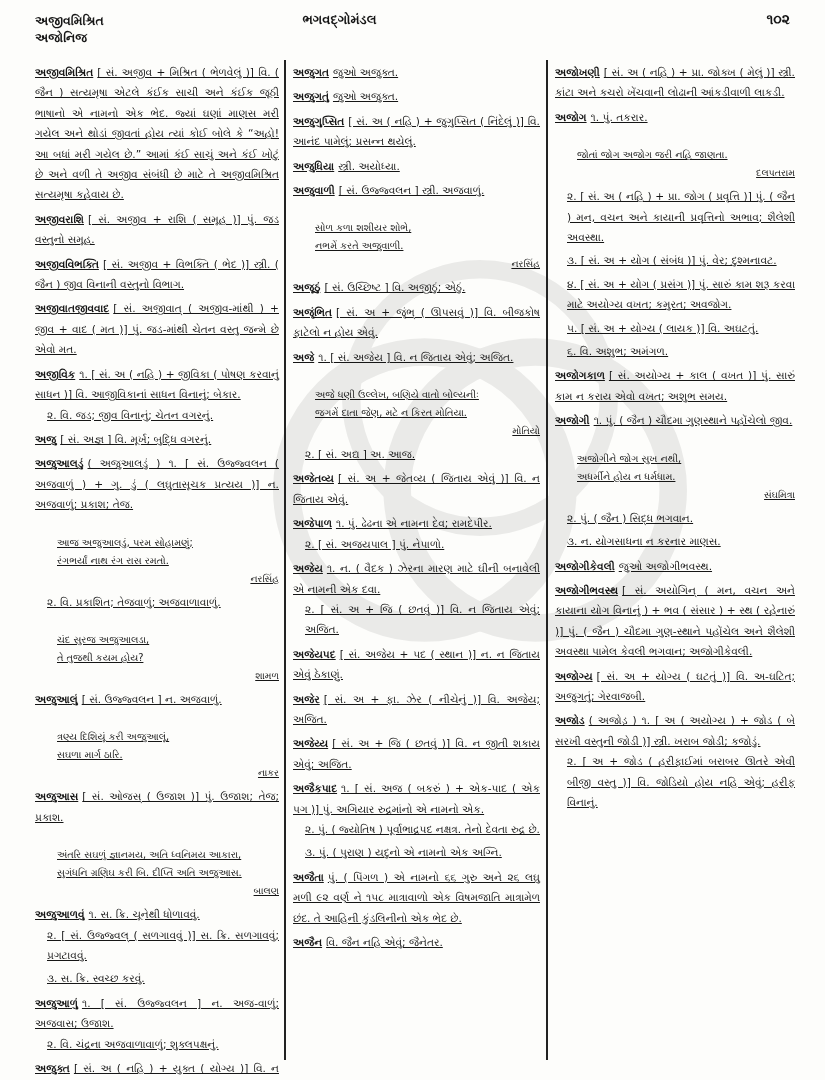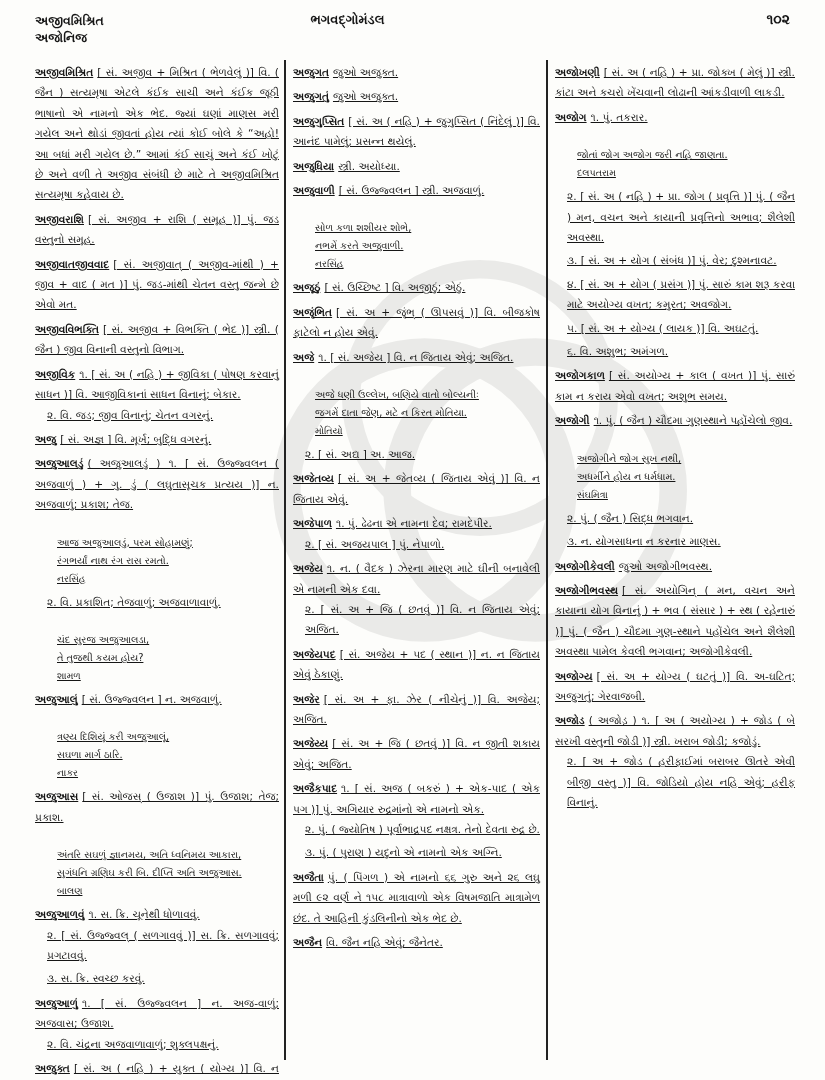--- a/index.html
+++ b/index.html
@@ -6,36 +6,36 @@
   body {
     width:825px; height:1080px; background:#fdfdfb; color:#161616;
     font-family:"DejaVu Sans", sans-serif; overflow:hidden; position:relative;
   }
   .watermark {
     position:absolute; left:250px; top:260px; width:460px; height:460px;
     pointer-events:none; opacity:0.07;
   }
   .header { position:absolute; left:0; top:0; width:825px; height:56px; }
   .guide { position:absolute; left:35px; top:12px; font-size:12.5px; font-weight:bold; line-height:17px; }
-  .title { position:absolute; left:12px; width:671px; top:12px; text-align:center; font-size:13px; font-weight:bold; }
+  .title { position:absolute; left:4px; width:671px; top:12px; text-align:center; font-size:13px; font-weight:bold; }
   .pageno { position:absolute; right:35px; top:11px; font-size:14px; font-weight:bold; }
   .col {
     position:absolute; top:62px; font-size:10.6px; line-height:20.4px; text-align:justify;text-decoration:underline;
   }
   .col1 { left:35px; width:244px; }
   .col2 { left:293px; width:247px; }
   .col3 { left:555px; width:240px; }
   .divider { position:absolute; width:1.6px; background:#222; }
   .entry { margin:0 0 4px 0; }
   .entry .hw { font-weight:bold; margin-right:4px; }
   .entry .body { padding-left:0; }
   .sense { padding-left:12px; margin:0 0 3px 0; }
   .quote { padding-left:22px; font-size:9.8px; line-height:18px; margin:19px 0 4px 0; }
   .quote .line { display:block; }
-  .quote .author { display:block; font-size:9.5px; }
+  .quote .author { display:block; text-align:right; font-size:9.5px; }
 </style>
 </head>
 <body>
 
 <svg class="watermark" viewBox="0 0 100 100">
   <circle cx="38" cy="50" r="30" fill="none" stroke="#000" stroke-width="6"></circle>
   <circle cx="62" cy="50" r="30" fill="none" stroke="#000" stroke-width="6"></circle>
   <circle cx="50" cy="30" r="28" fill="none" stroke="#000" stroke-width="4"></circle>
 </svg>
 
@@ -52,24 +52,24 @@
 <div class="divider" style="left:546px; top:60px; height:1000px;"></div>
 
 <div class="col col1">
     <div class="entry">
       <div class="main"><span class="hw">અજીવમિશ્રિત</span><span class="body">[ સં. અજીવ + મિશ્રિત ( ભેળવેલું )] વિ. ( જૈન ) સત્યમૃષા એટલે કંઈક સાચી અને કંઈક જૂઠી ભાષાનો એ નામનો એક ભેદ. જ્યાં ઘણાં માણસ મરી ગયેલ અને થોડાં જીવતાં હોય ત્યાં કોઈ બોલે કે “અહો! આ બધાં મરી ગયેલ છે.” આમાં કંઈ સાચું અને કંઈ ખોટું છે અને વળી તે અજીવ સંબંધી છે માટે તે અજીવમિશ્રિત સત્યમૃષા કહેવાય છે.</span></div>
     </div>
     <div class="entry">
       <div class="main"><span class="hw">અજીવરાશિ</span><span class="body">[ સં. અજીવ + રાશિ ( સમૂહ )] પું. જડ વસ્તુનો સમૂહ.</span></div>
     </div>
     <div class="entry">
+      <div class="main"><span class="hw">અજીવવિભક્તિ</span><span class="body">[ સં. અજીવ + વિભક્તિ ( ભેદ )] સ્ત્રી. ( જૈન ) જીવ વિનાની વસ્તુનો વિભાગ.</span></div>
+    </div>
+    <div class="entry">
       <div class="main"><span class="hw">અજીવાતજીવવાદ</span><span class="body">[ સં. અજીવાત્ ( અજીવ-માંથી ) + જીવ + વાદ ( મત )] પું. જડ-માંથી ચેતન વસ્તુ જન્મે છે એવો મત.</span></div>
-    </div>
-    <div class="entry">
-      <div class="main"><span class="hw">અજીવવિભક્તિ</span><span class="body">[ સં. અજીવ + વિભક્તિ ( ભેદ )] સ્ત્રી. ( જૈન ) જીવ વિનાની વસ્તુનો વિભાગ.</span></div>
     </div>
     <div class="entry">
       <div class="main"><span class="hw">અજીવિક</span><span class="body">૧. [ સં. અ ( નહિ ) + જીવિકા ( પોષણ કરવાનું સાધન )] વિ. આજીવિકાનાં સાધન વિનાનું; બેકાર.</span></div>
       <div class="sense">૨. વિ. જડ; જીવ વિનાનું; ચેતન વગરનું.</div>
     </div>
     <div class="entry">
       <div class="main"><span class="hw">અજુ</span><span class="body">[ સં. અજ્ઞ ] વિ. મૂર્ખ; બુદ્ધિ વગરનું.</span></div>
     </div>
     <div class="entry">
       <div class="main"><span class="hw">અજુઆલડું</span><span class="body">( અજુઆલડું ) ૧. [ સં. ઉજ્જ્વલન ( અજવાળું ) + ગુ. ડું ( લઘુતાસૂચક પ્રત્યય )] ન. અજવાળું; પ્રકાશ; તેજ.</span></div>

